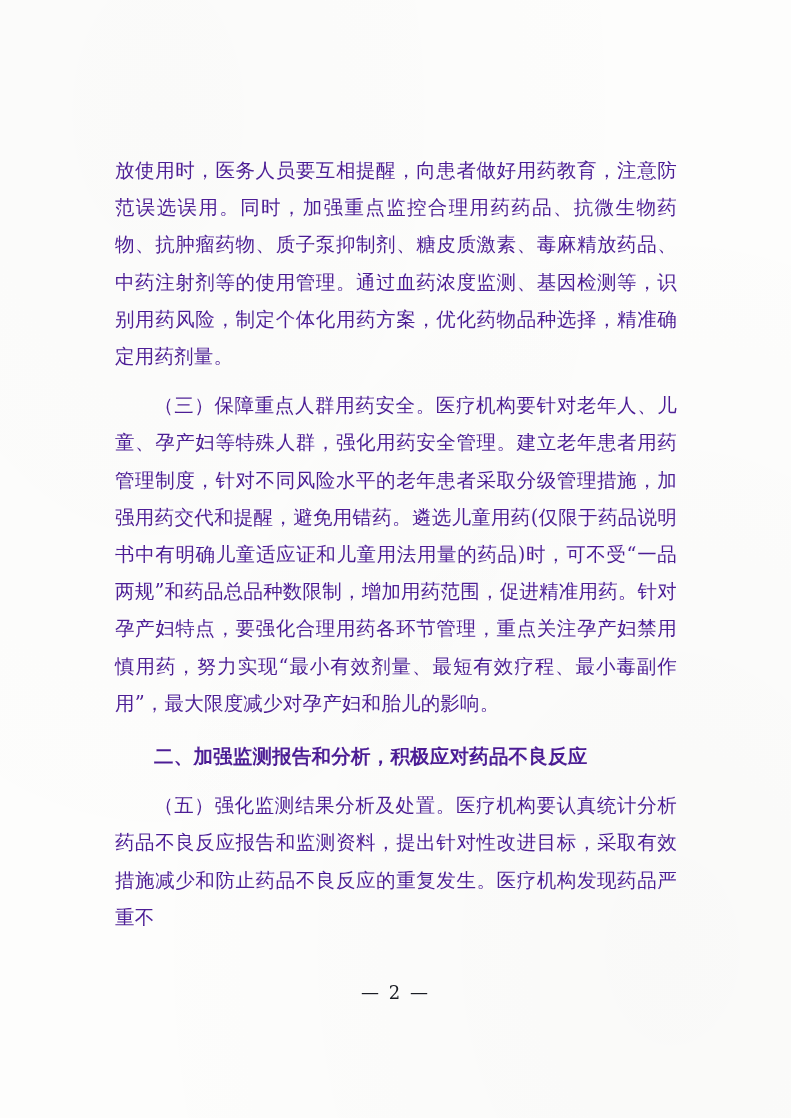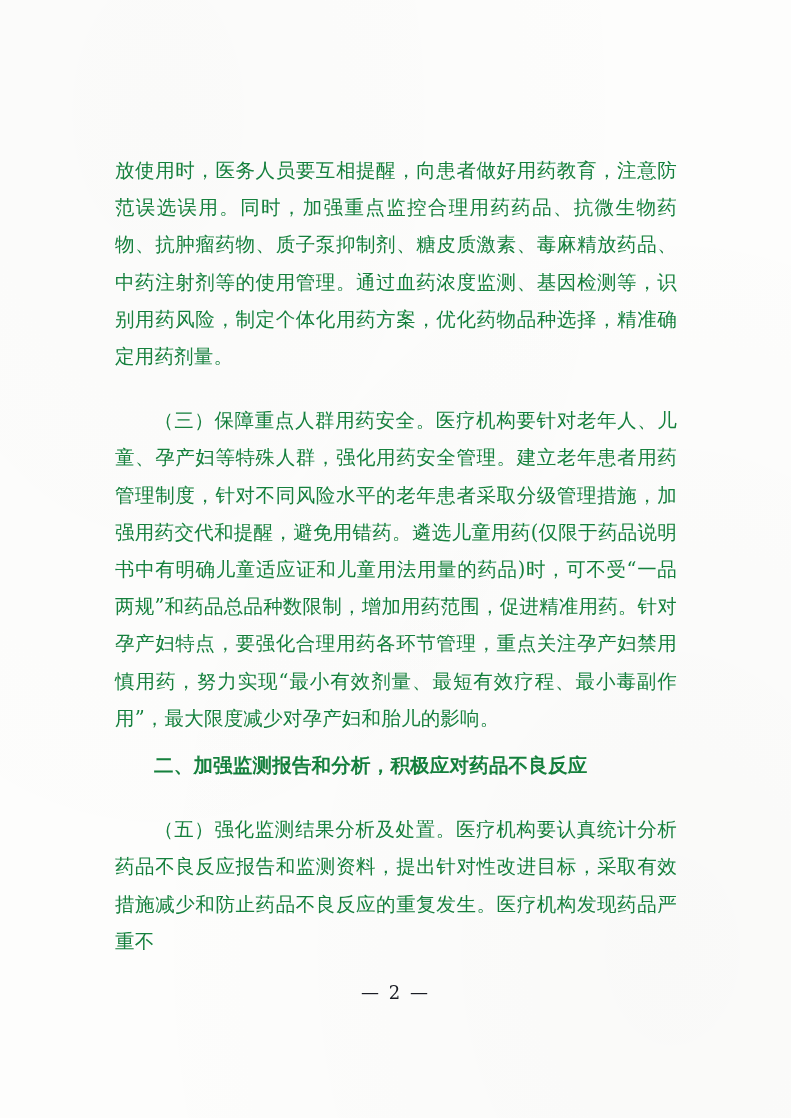--- a/index.html
+++ b/index.html
@@ -37,32 +37,32 @@
     width: 562px;
   }
   p.para {
     margin: 0 0 0 0;
     font-family: "DejaVu Serif", serif;
     font-size: 19.5px;
     line-height: 37.2px;
     letter-spacing: 0.2px;
     text-align: justify;
     text-justify: inter-character;
-    color: #15803d;
+    color: #4c1d95;
   }
   p.indent {
     text-indent: 39px;
   }
   p.spaced {
-    margin-top: 27px;
+    margin-top: 12px;
   }
   p.heading {
     font-weight: bold;
     text-indent: 39px;
-    margin-top: 10px;
+    margin-top: 16px;
   }
   .footer {
     position: absolute;
     left: 0;
     top: 982px;
     width: 791px;
     text-align: center;
     font-family: "DejaVu Serif", serif;
     font-size: 18px;
     color: #1a1d24;

